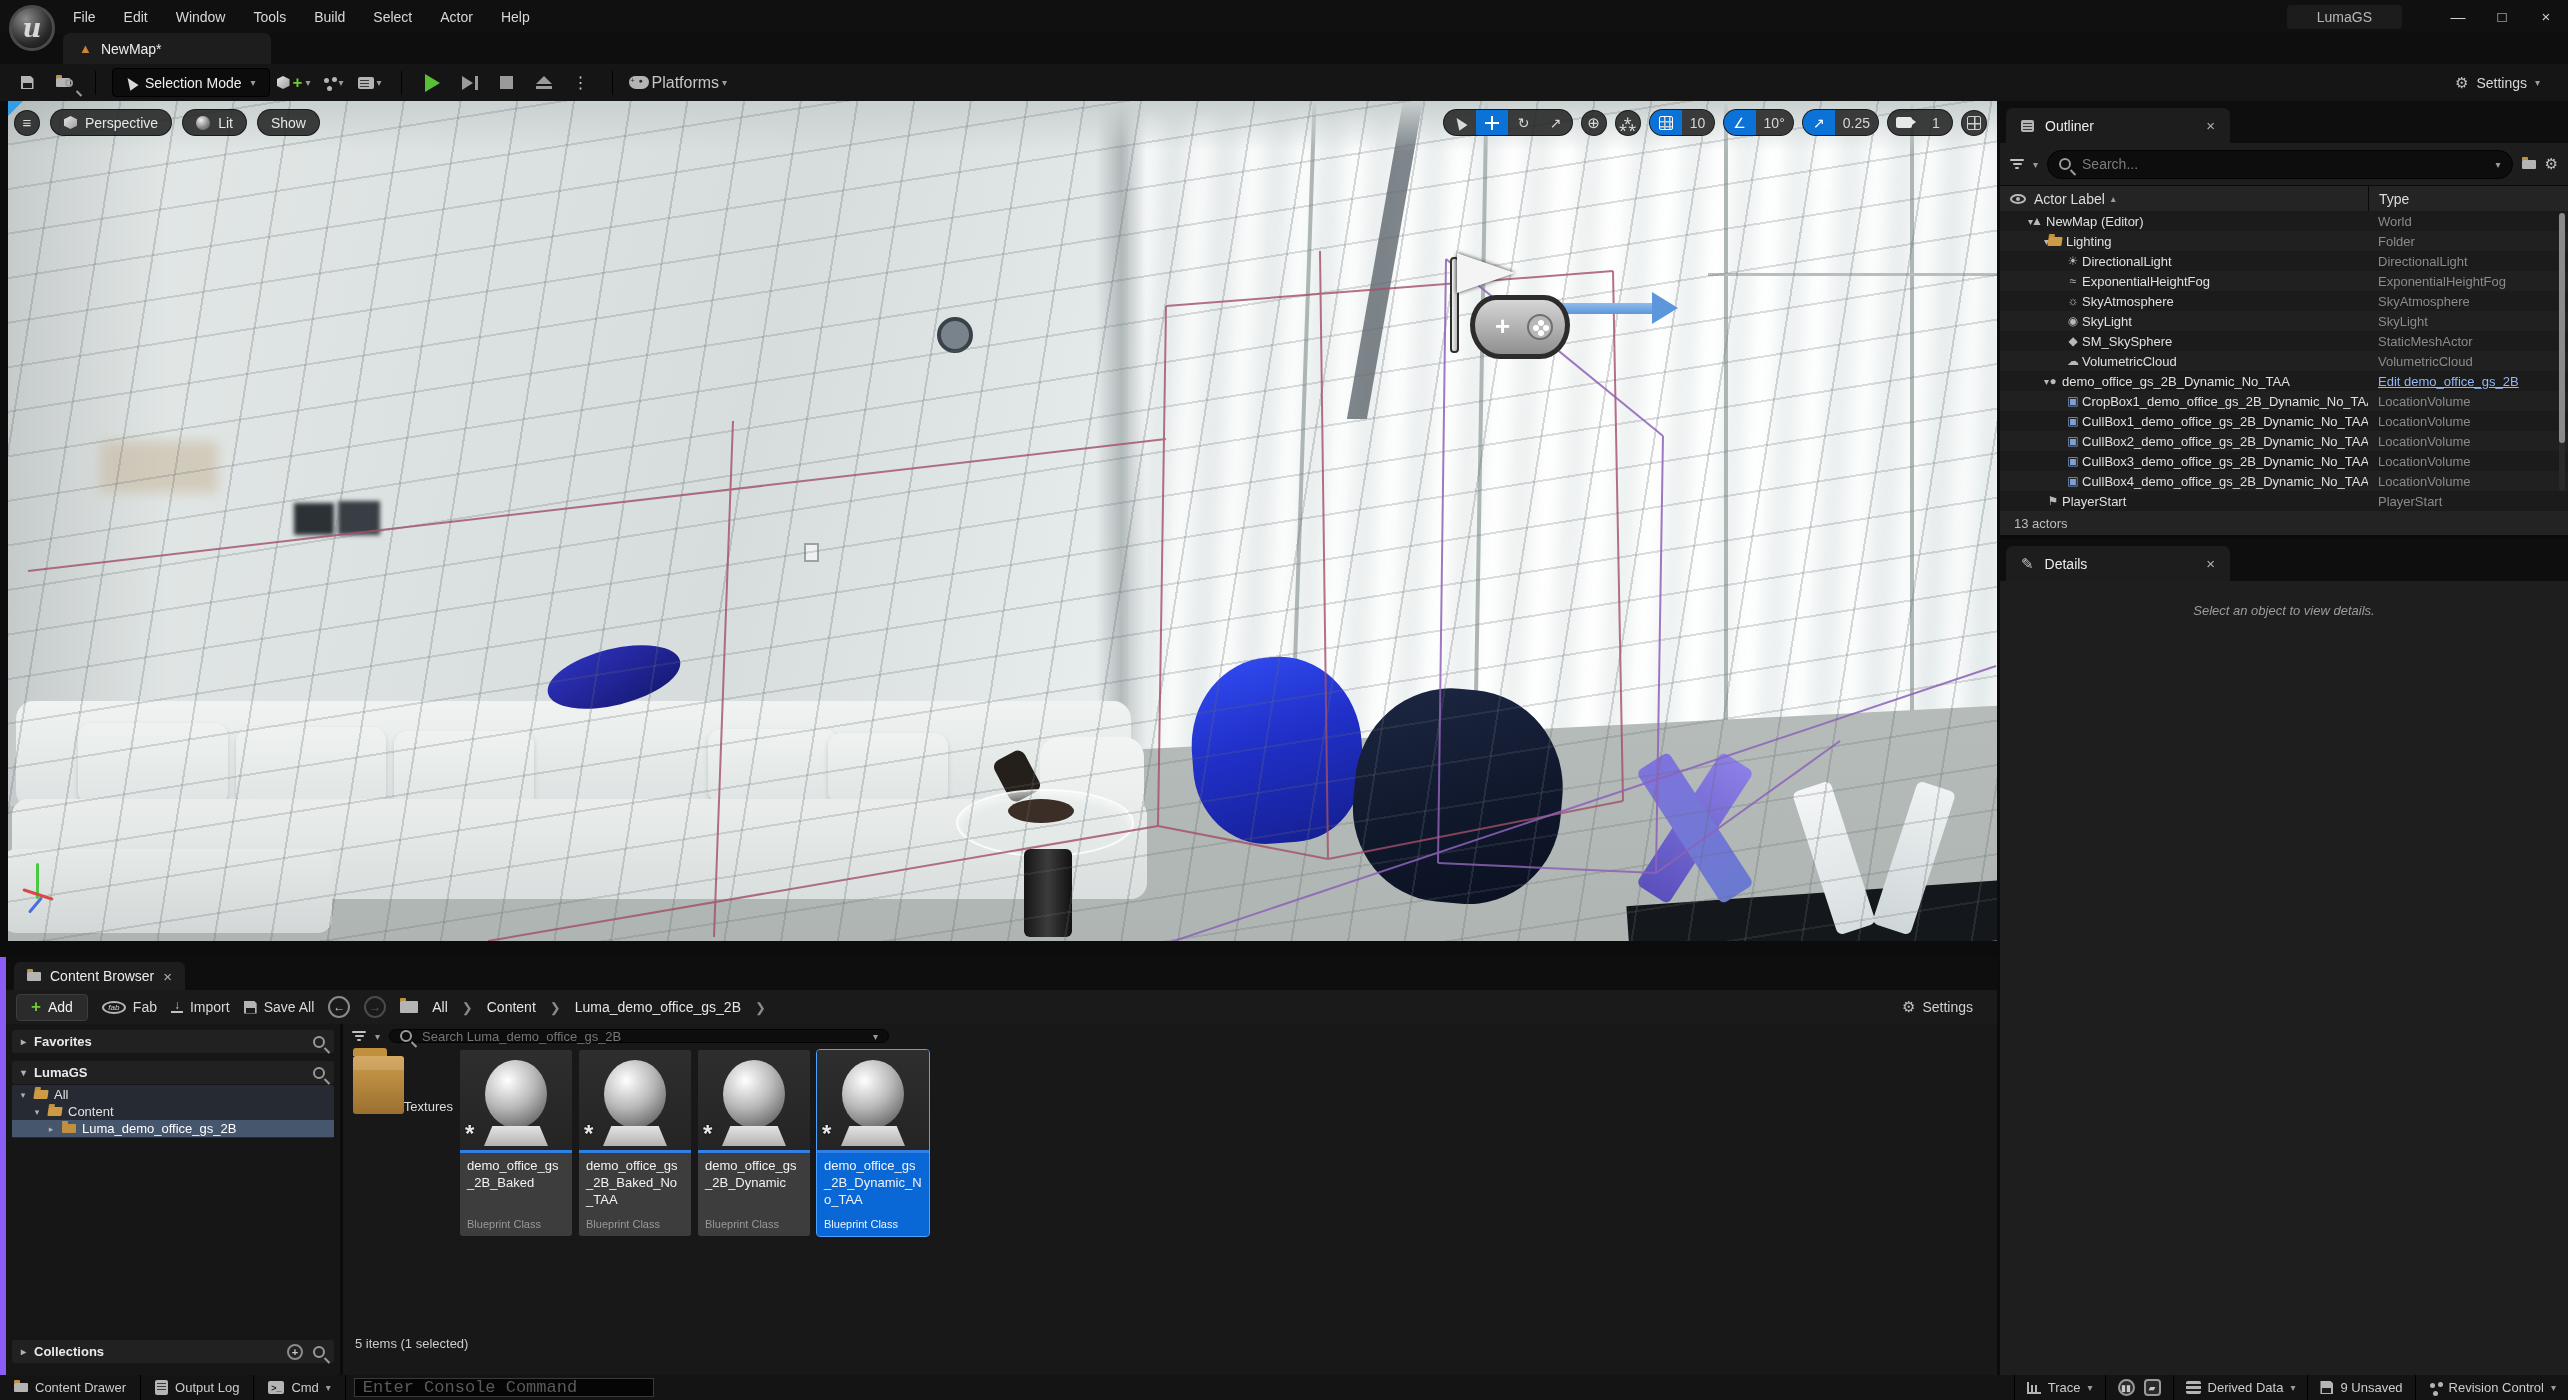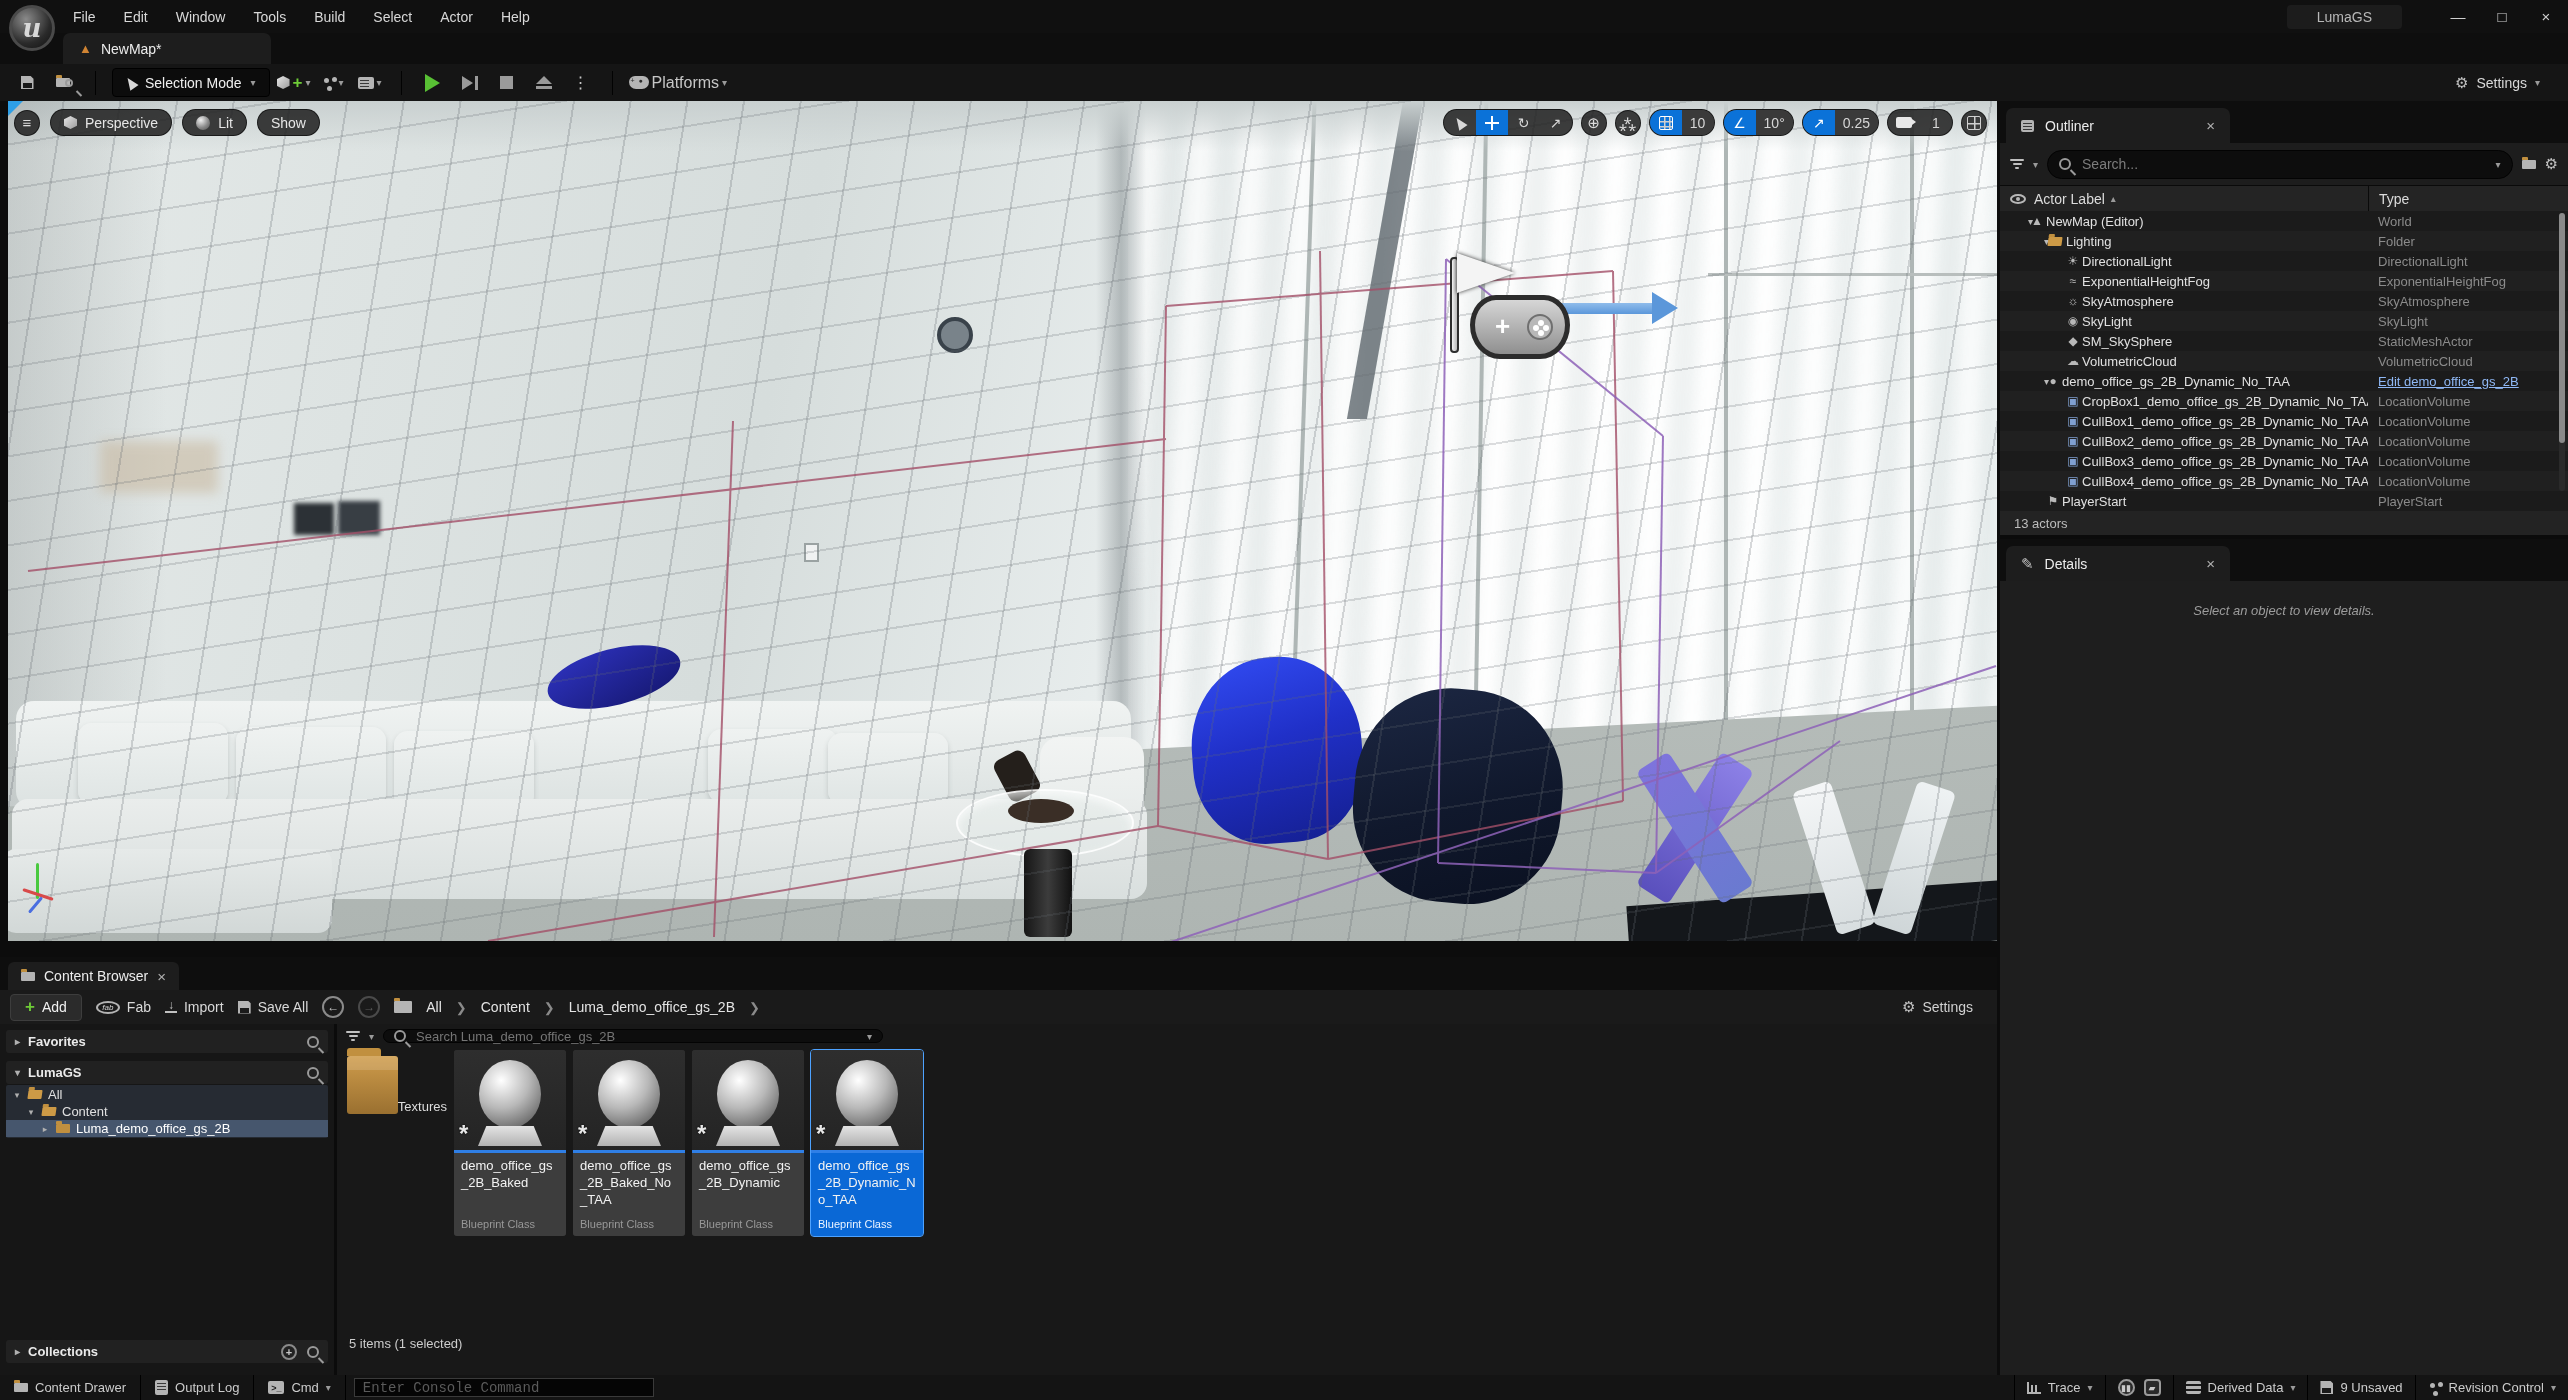--- a/index.html
+++ b/index.html
@@ -144,21 +144,21 @@
   .o-type { width:200px; flex:none; color:#8b8b8b; white-space:nowrap; overflow:hidden; padding-left:10px; }
   .type-link { color:#8fb8f5; text-decoration:underline; }
   .ind0 { padding-left:28px; }
   .o-footer { height:24px; background:#232323; display:flex; align-items:center; padding:0 14px; font-size:13px; color:#bdbdbd; }
   .o-scroll { position:absolute; right:3px; top:112px; width:6px; height:278px; background:#2a2a2a; border-radius:3px; }
   .o-scroll-thumb { position:absolute; left:0; top:0; width:6px; height:230px; background:#8a8a8a; border-radius:3px; }
   .details-body { height:794px; background:#1e1e1e; padding-top:22px; text-align:center; font-size:13px; color:#9c9c9c; font-style:italic; }
   .panel-gap { height:4px; background:#0b0b0b; }
 
   
-  .cb { position:absolute; left:0; top:957px; width:1997px; height:418px; background:#8b5cf6; }
+  .cb { position:absolute; left:0; top:957px; width:1997px; height:418px; background:#8b5cf6;padding-left:6px; }
   .cb-tabbar { height:33px; background:#0e0e0e; display:flex; align-items:flex-end; }
   .cb-tab { height:28px; background:#1d1d1d; border-radius:6px 6px 0 0; display:flex; align-items:center; gap:9px; padding:0 13px; margin-left:8px; font-size:14px; color:#ececec; }
   .cb-toolbar { height:34px; background:#1a1a1a; display:flex; align-items:center; gap:14px; padding:0 10px; font-size:14px; color:#d8d8d8; }
   .add-btn { display:flex; align-items:center; gap:7px; background:#2b2b2b; border:1px solid #3d3d3d; border-radius:4px; height:27px; padding:0 14px; color:#f0f0f0; }
   .plus-green { color:#6ecb37; font-size:17px; font-weight:bold; }
   .cb-tb-btn { display:flex; align-items:center; gap:7px; }
   .nav-circle { width:22px; height:22px; border-radius:50%; border:2px solid #8a8a8a; display:flex; align-items:center; justify-content:center; font-size:12px; color:#c8c8c8; }
   .nav-circle.dim { border-color:#4a4a4a; color:#5c5c5c; }
   .crumb { color:#e4e4e4; } .crumb-sep { color:#8a8a8a; font-size:13px; }
   .cb-settings { margin-left:auto; display:flex; align-items:center; gap:7px; margin-right:14px; color:#d0d0d0; }
@@ -199,21 +199,21 @@
   .bp-tile.sel .bp-label, .bp-tile.sel .bp-class { background:#0a68d6; }
   .bp-tile.sel .bp-class { color:#eaf3ff; }
   .cb-status { position:absolute; left:12px; bottom:24px; font-size:13px; color:#cccccc; }
 
   
   .statusbar { position:absolute; left:0; top:1375px; width:2568px; height:25px; background:#141414; display:flex; align-items:center; font-size:13px; color:#cccccc; }
   .sb-btn { height:25px; display:flex; align-items:center; gap:7px; padding:0 14px; border-right:1px solid #000; }
   .sb-right { margin-left:auto; display:flex; align-items:center; height:25px; }
   .sb-rbtn { height:25px; display:flex; align-items:center; gap:7px; padding:0 12px; border-left:1px solid #000; }
   .console-input { width:300px; height:19px; background:#050505; border:1px solid #3a3a3a; border-radius:0; margin-left:8px;
-                   color:#bbb; font-family:"Liberation Mono","DejaVu Sans Mono",monospace; font-size:14px; padding:0 8px; outline:0; }
+                   color:#bbb; font-family:"Liberation Mono","DejaVu Sans Mono",monospace; font-size:17px; padding:0 8px; outline:0; }
   .console-input::placeholder { color:#5a5a5a; }
   .ic-doc { width:13px; height:15px; background:#b4b4b4; border-radius:2px; position:relative; }
   .ic-doc::after { content:''; position:absolute; left:2px; top:3px; width:9px; height:8px;
                    background:repeating-linear-gradient(#3a3a3a 0 1px, transparent 1px 3px); }
   .ic-cmdbox { width:16px; height:13px; background:#b4b4b4; border-radius:2px; color:#1a1a1a; font-size:9px; font-weight:bold; display:flex; align-items:center; justify-content:center; }
   .ic-server { width:15px; height:13px; background:repeating-linear-gradient(#b4b4b4 0 3px, #1a1a1a 3px 5px); border-radius:2px; }
   .ic-chart { width:14px; height:12px; border-left:2px solid #b4b4b4; border-bottom:2px solid #b4b4b4; position:relative; }
   .ic-chart::after { content:''; position:absolute; left:2px; bottom:0; width:8px; height:7px;
                      background:linear-gradient(90deg,#b4b4b4 0 2px,transparent 2px 4px,#b4b4b4 4px 6px,transparent 6px); }
   .ic-round { width:17px; height:17px; border-radius:50%; border:2px solid #9a9a9a; background:#2a2a2a; display:flex; align-items:center; justify-content:center; font-size:9px; color:#c8c8c8; }

